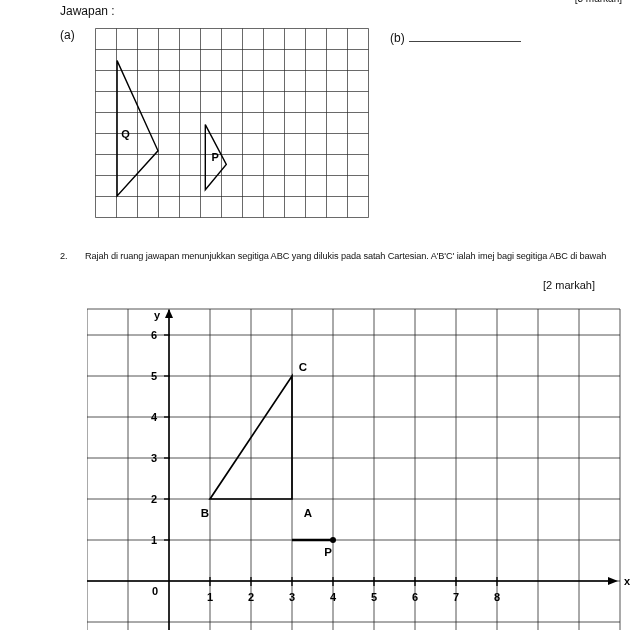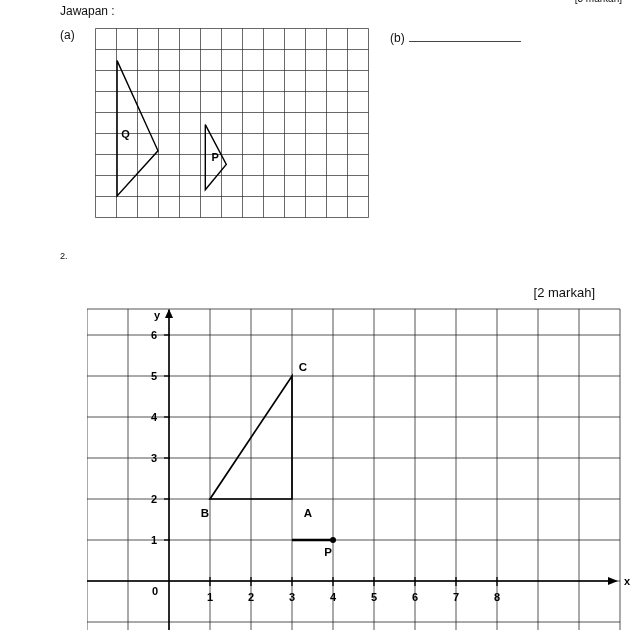--- a/index.html
+++ b/index.html
@@ -1,21 +1,21 @@
 <!DOCTYPE html>
 <html><head>
 <meta charset="utf-8">
 <style>
   html,body{margin:0;padding:0;background:#fff;}
   .sheet{position:relative;width:638px;height:630px;background:#ffffff;overflow:hidden;
          font-family:"Liberation Sans",sans-serif;color:#111;}
   .abs{position:absolute;}
   .small{font-size:12px;}
   .qtext{font-size:9.2px;line-height:13.5px;white-space:nowrap;letter-spacing:-0.1px;}
-  .marks{font-size:13px;margin-top:6px;}
+  .marks{font-size:11px;}
   .marks-top{font-size:10px;}
   .qnum{display:inline-block;width:25px;vertical-align:top;}
   .qlines{display:inline-block;vertical-align:top;}
   .blank{display:inline-block;width:112px;border-bottom:1px solid #444;height:11px;margin-left:4px;}
   svg{display:block;}
   svg text{font-family:"Liberation Sans",sans-serif;}
 </style>
 </head>
 <body>
 
@@ -57,20 +57,21 @@
       <polygon points="110.3,96.6 131.3,136.5 110.3,161.7" fill="none" stroke="#000" stroke-width="1.4"></polygon>
       <text x="116.5" y="133.3" font-size="11" font-weight="bold" fill="#000">P</text>
     </svg>
 
   <div class="abs small" style="top:30px;left:390px">
     <span>(b)</span><span class="blank"></span>
   </div>
 
   <div class="abs qtext" style="top:250px;left:60px">
     <span class="qnum">2.</span><span class="qlines">
+      <div>Rajah di ruang jawapan menunjukkan segitiga ABC yang dilukis pada satah Cartesian. A'B'C' ialah imej bagi segitiga ABC di bawah</div>
     </span>
   </div>
 
   <div class="abs marks" style="top:279px;right:43px">[2 markah]</div>
 
   <svg id="fig-b" class="abs" style="top:305px;left:87px" width="551" height="325">
       <line x1="0" y1="4" x2="0" y2="325" stroke="#2a2a2a" stroke-width="0.8"></line>
       <line x1="41" y1="4" x2="41" y2="325" stroke="#2a2a2a" stroke-width="0.8"></line>
       <line x1="82" y1="4" x2="82" y2="325" stroke="#2a2a2a" stroke-width="0.8"></line>
       <line x1="123" y1="4" x2="123" y2="325" stroke="#2a2a2a" stroke-width="0.8"></line>

